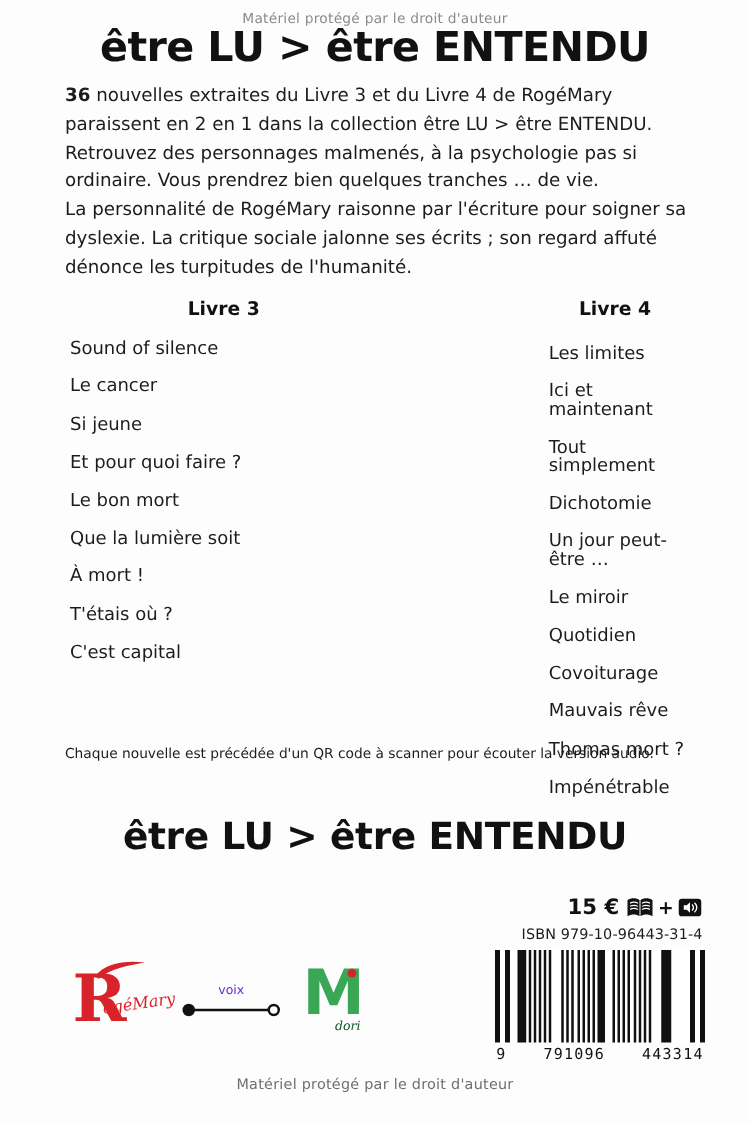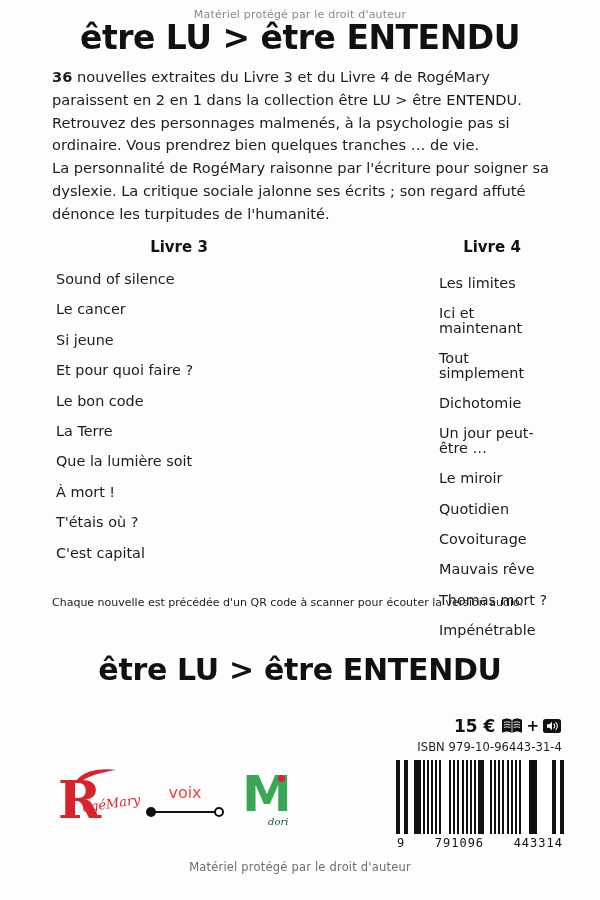--- a/index.html
+++ b/index.html
@@ -248,22 +248,22 @@
   .voix {
     position: relative;
     width: 86px;
     height: 44px;
     display: flex;
     flex-direction: column;
     align-items: center;
     justify-content: center;
   }
   .voix .voix-text {
-    font-size: 16px;
-    color: #ef4444;
+    font-size: 10px;
+    color: #6d28d9;
     margin-bottom: 4px;
   }
   .voix .voix-bar {
     position: relative;
     width: 78px;
     height: 12px;
   }
   .voix .voix-line {
     position: absolute;
     top: 5px;
@@ -337,22 +337,21 @@
   </div>
 
   <div class="lists">
     <div class="list-col left">
       <div class="list-head">Livre 3</div>
       <ul class="list-items">
         <li>Sound of silence</li>
         <li>Le cancer</li>
         <li>Si jeune</li>
         <li>Et pour quoi faire ?</li>
-        <li>Le bon code</li>
-        <li>La Terre</li>
+        <li>Le bon mort</li>
         <li>Que la lumière soit</li>
         <li>À mort !</li>
         <li>T'étais où ?</li>
         <li>C'est capital</li>
       </ul>
     </div>
     <div class="list-col right">
       <div class="list-head">Livre 4</div>
       <ul class="list-items">
         <li>Les limites</li>

